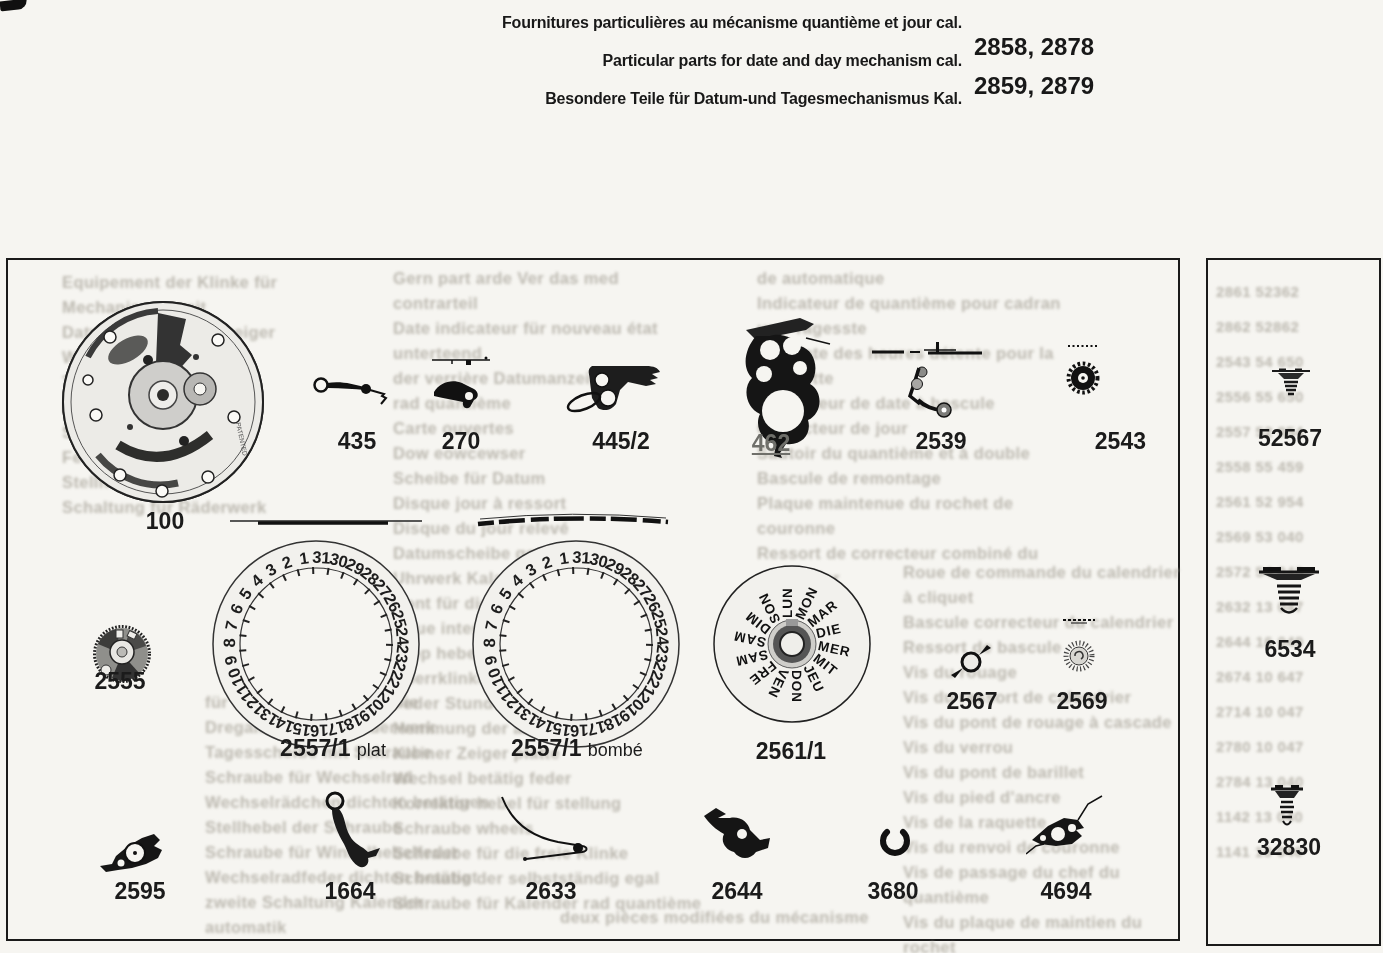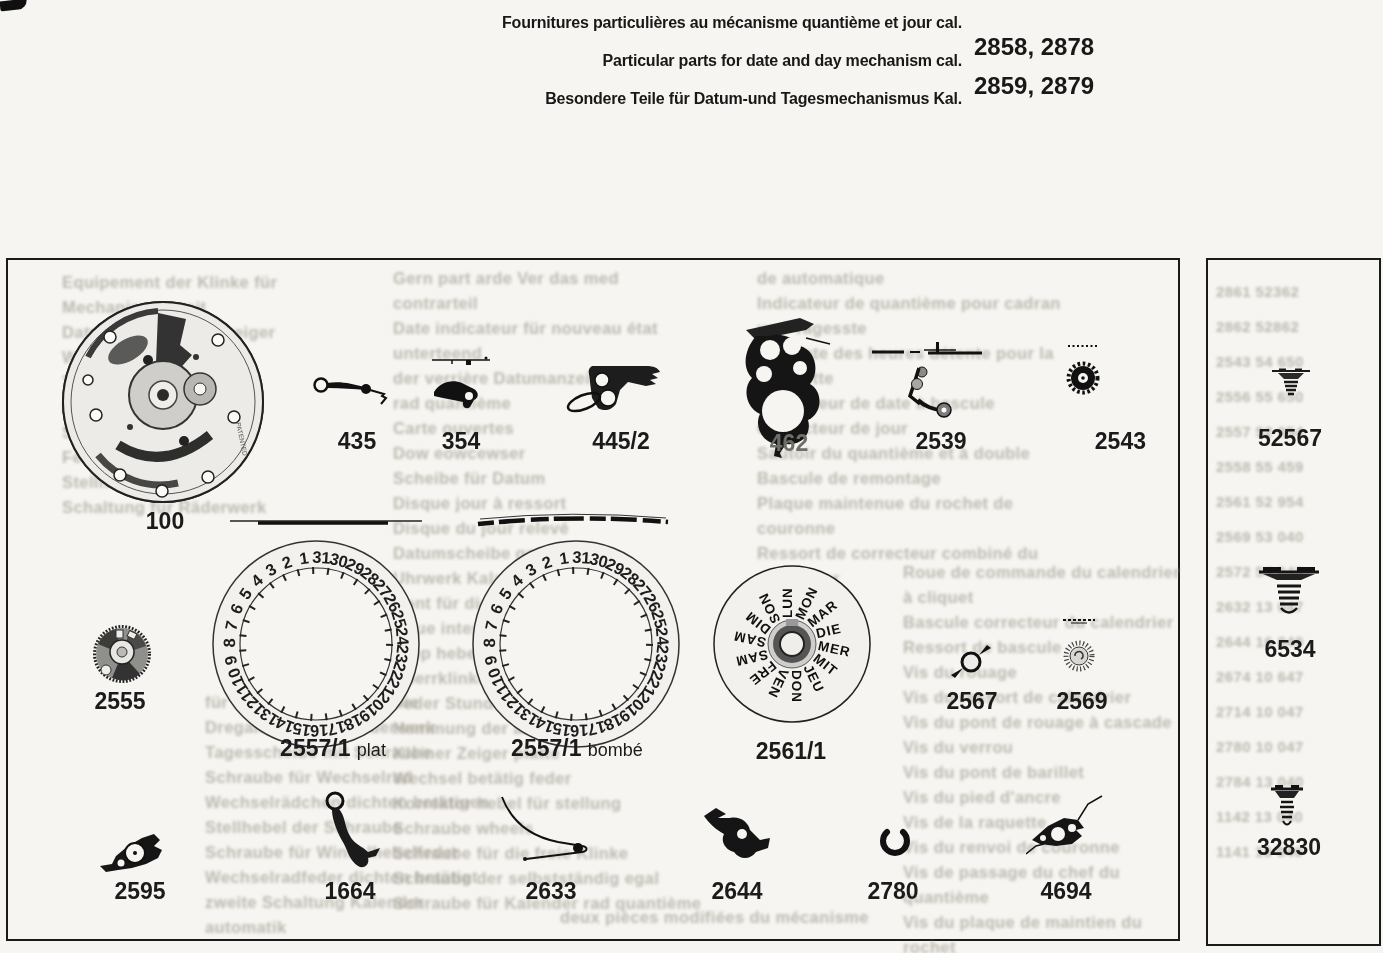--- a/index.html
+++ b/index.html
@@ -678,35 +678,35 @@
     <line x1="11" y1="19" x2="23" y2="19" stroke="#151515" stroke-width="2.5"></line>
     <line x1="10" y1="24" x2="24" y2="24" stroke="#151515" stroke-width="2.5"></line>
     <line x1="11" y1="29" x2="23" y2="29" stroke="#151515" stroke-width="2.5"></line>
     <line x1="12" y1="34" x2="22" y2="34" stroke="#151515" stroke-width="2.5"></line>
     <path d="M13,38 Q17,45 21,38" fill="none" stroke="#151515" stroke-width="2"></path>
   </svg>
 </div>
 
 <div class="plabel" style="left:105px;top:508px;width:120px;">100</div>
 <div class="plabel" style="left:297px;top:428px;width:120px;">435</div>
-<div class="plabel" style="left:401px;top:428px;width:120px;">354</div>
+<div class="plabel" style="left:401px;top:428px;width:120px;">270</div>
 <div class="plabel" style="left:561px;top:428px;width:120px;">445/2</div>
-<div class="plabel faint" style="left:729px;top:430px;width:120px;">462</div>
+<div class="plabel faint" style="left:711px;top:430px;width:120px;text-decoration:underline;">462</div>
 <div class="plabel" style="left:881px;top:428px;width:120px;">2539</div>
 <div class="plabel" style="left:1026px;top:428px;width:120px;text-align:right;">2543</div>
 
-<div class="plabel" style="left:60px;top:688px;width:120px;">2555</div>
+<div class="plabel" style="left:60px;top:668px;width:120px;">2555</div>
 <div class="plabel" style="left:253px;top:735px;width:160px;"><span>2557/1</span> <span class="suffix">plat</span></div>
 <div class="plabel" style="left:497px;top:735px;width:160px;"><span>2557/1</span> <span class="suffix">bombé</span></div>
 <div class="plabel" style="left:731px;top:738px;width:120px;">2561/1</div>
 <div class="plabel" style="left:912px;top:688px;width:120px;">2567</div>
 <div class="plabel" style="left:1022px;top:688px;width:120px;text-align:center;">2569</div>
 
 <div class="plabel" style="left:80px;top:878px;width:120px;">2595</div>
 <div class="plabel" style="left:290px;top:878px;width:120px;">1664</div>
 <div class="plabel" style="left:491px;top:878px;width:120px;">2633</div>
 <div class="plabel" style="left:677px;top:878px;width:120px;">2644</div>
-<div class="plabel" style="left:833px;top:878px;width:120px;">2780</div>
+<div class="plabel" style="left:833px;top:878px;width:120px;">3680</div>
 <div class="plabel" style="left:1006px;top:878px;width:120px;">4694</div>
 
 <div class="plabel" style="left:1230px;top:425px;width:120px;">52567</div>
 <div class="plabel" style="left:1230px;top:636px;width:120px;">6534</div>
 <div class="plabel" style="left:1229px;top:834px;width:120px;">32830</div>
 
 </body></html>

